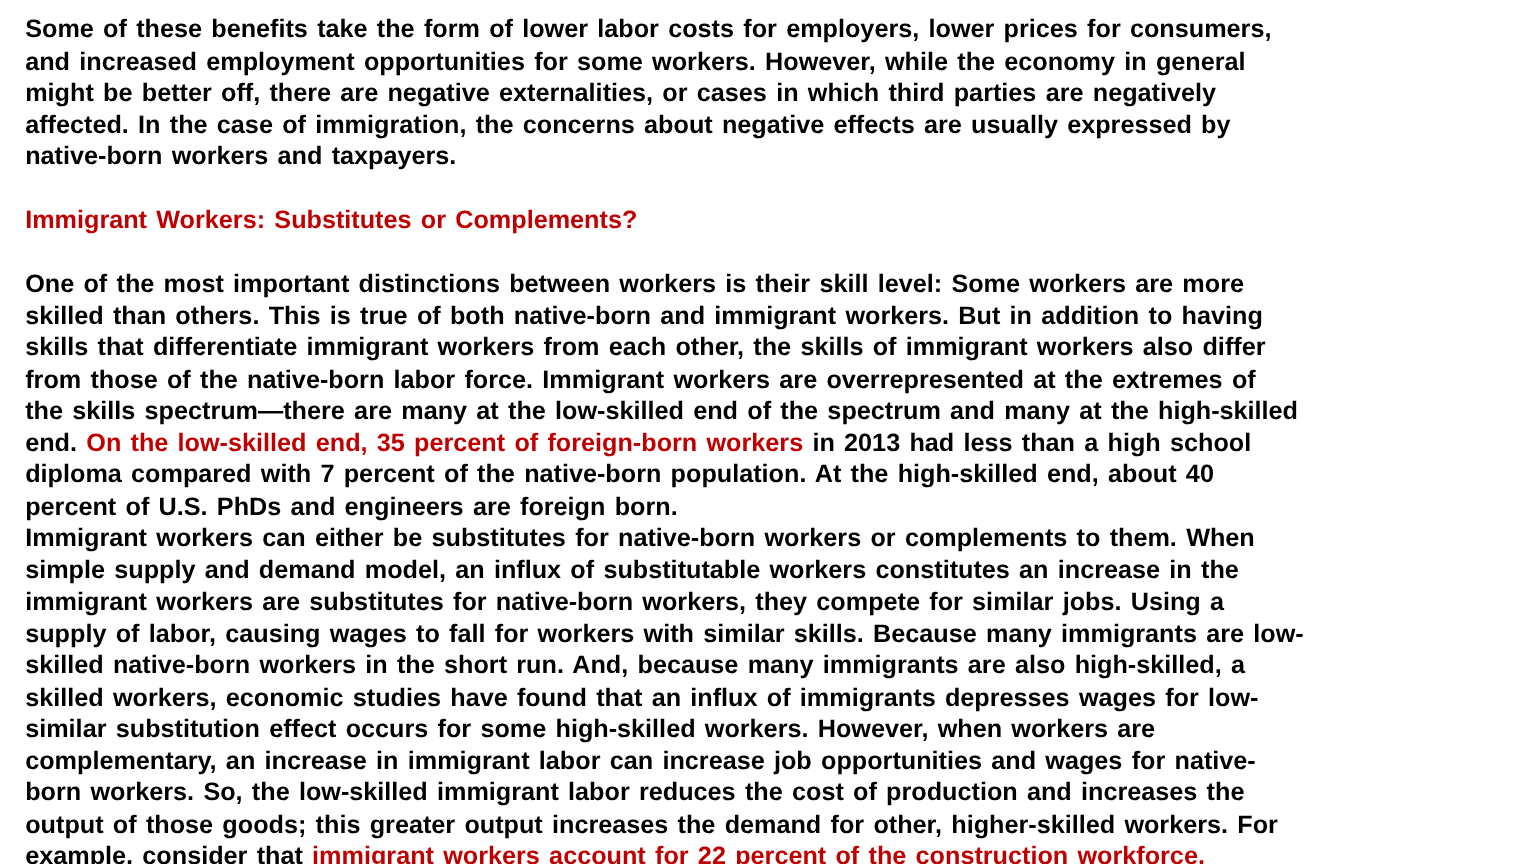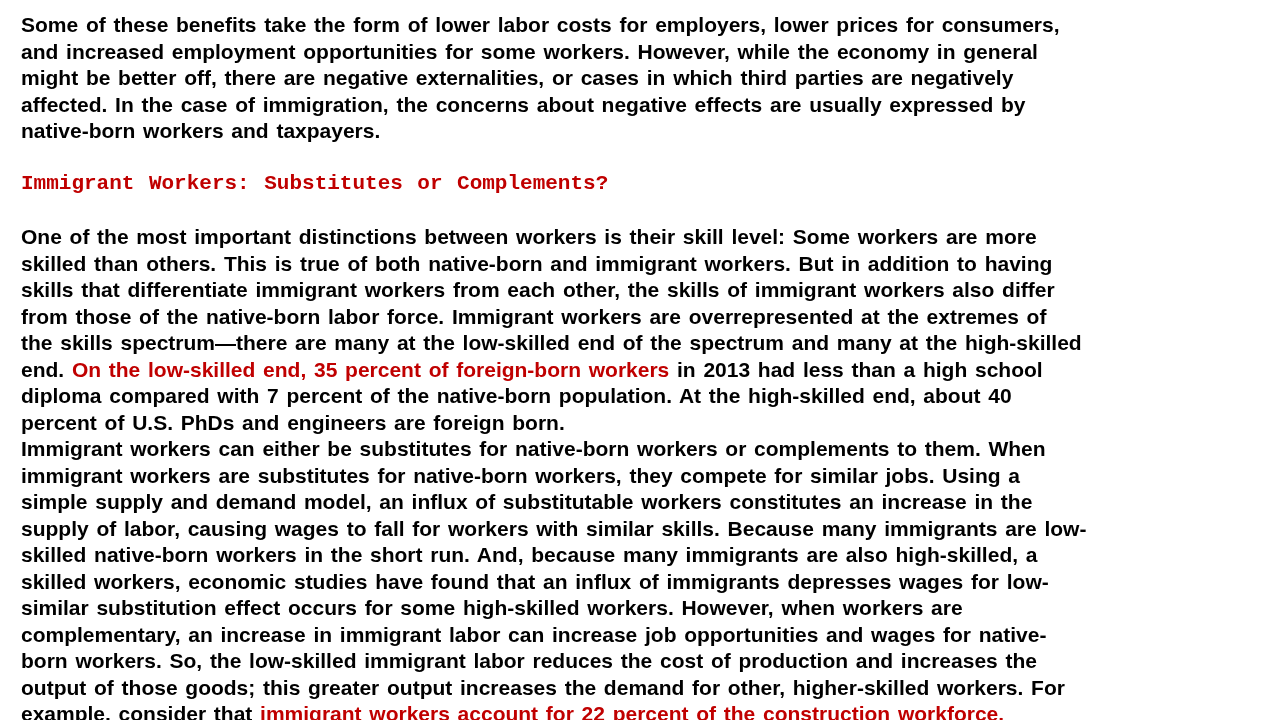--- a/index.html
+++ b/index.html
@@ -20,21 +20,20 @@
   }
   .doc {
     padding: 12px 14px 0 21px;
   }
   .block {
     margin: 0;
   }
   .block.heading {
     margin: 26.5px 0;
     color: var(--accent, #c00000);
-    font-family: Liberation Mono, monospace;
   }
   .line {
     white-space: nowrap;
     word-spacing: 0.09em;
   }
   .red {
     color: var(--accent, #c00000);
   }
 </style>
 </head>
@@ -56,22 +55,22 @@
       <div class="line"><span>skilled than others. This is true of both native-born and immigrant workers. But in addition to having</span></div>
       <div class="line"><span>skills that differentiate immigrant workers from each other, the skills of immigrant workers also differ</span></div>
       <div class="line"><span>from those of the native-born labor force. Immigrant workers are overrepresented at the extremes of</span></div>
       <div class="line"><span>the skills spectrum—there are many at the low-skilled end of the spectrum and many at the high-skilled</span></div>
       <div class="line"><span>end. </span><span class="red">On the low-skilled end, 35 percent of foreign-born workers</span><span> in 2013 had less than a high school</span></div>
       <div class="line"><span>diploma compared with 7 percent of the native-born population. At the high-skilled end, about 40</span></div>
       <div class="line"><span>percent of U.S. PhDs and engineers are foreign born.</span></div>
     </div>
     <div class="block paragraph">
       <div class="line"><span>Immigrant workers can either be substitutes for native-born workers or complements to them. When</span></div>
+      <div class="line"><span>simple supply and demand model, an influx of substitutable workers constitutes an increase in the</span></div>
       <div class="line"><span>immigrant workers are substitutes for native-born workers, they compete for similar jobs. Using a</span></div>
-      <div class="line"><span>simple supply and demand model, an influx of substitutable workers constitutes an increase in the</span></div>
       <div class="line"><span>supply of labor, causing wages to fall for workers with similar skills. Because many immigrants are low-</span></div>
       <div class="line"><span>skilled native-born workers in the short run. And, because many immigrants are also high-skilled, a</span></div>
       <div class="line"><span>skilled workers, economic studies have found that an influx of immigrants depresses wages for low-</span></div>
       <div class="line"><span>similar substitution effect occurs for some high-skilled workers. However, when workers are</span></div>
       <div class="line"><span>complementary, an increase in immigrant labor can increase job opportunities and wages for native-</span></div>
       <div class="line"><span>born workers. So, the low-skilled immigrant labor reduces the cost of production and increases the</span></div>
       <div class="line"><span>output of those goods; this greater output increases the demand for other, higher-skilled workers. For</span></div>
       <div class="line"><span>example, consider that </span><span class="red">immigrant workers account for 22 percent of the construction workforce.</span></div>
     </div>
   </div>

